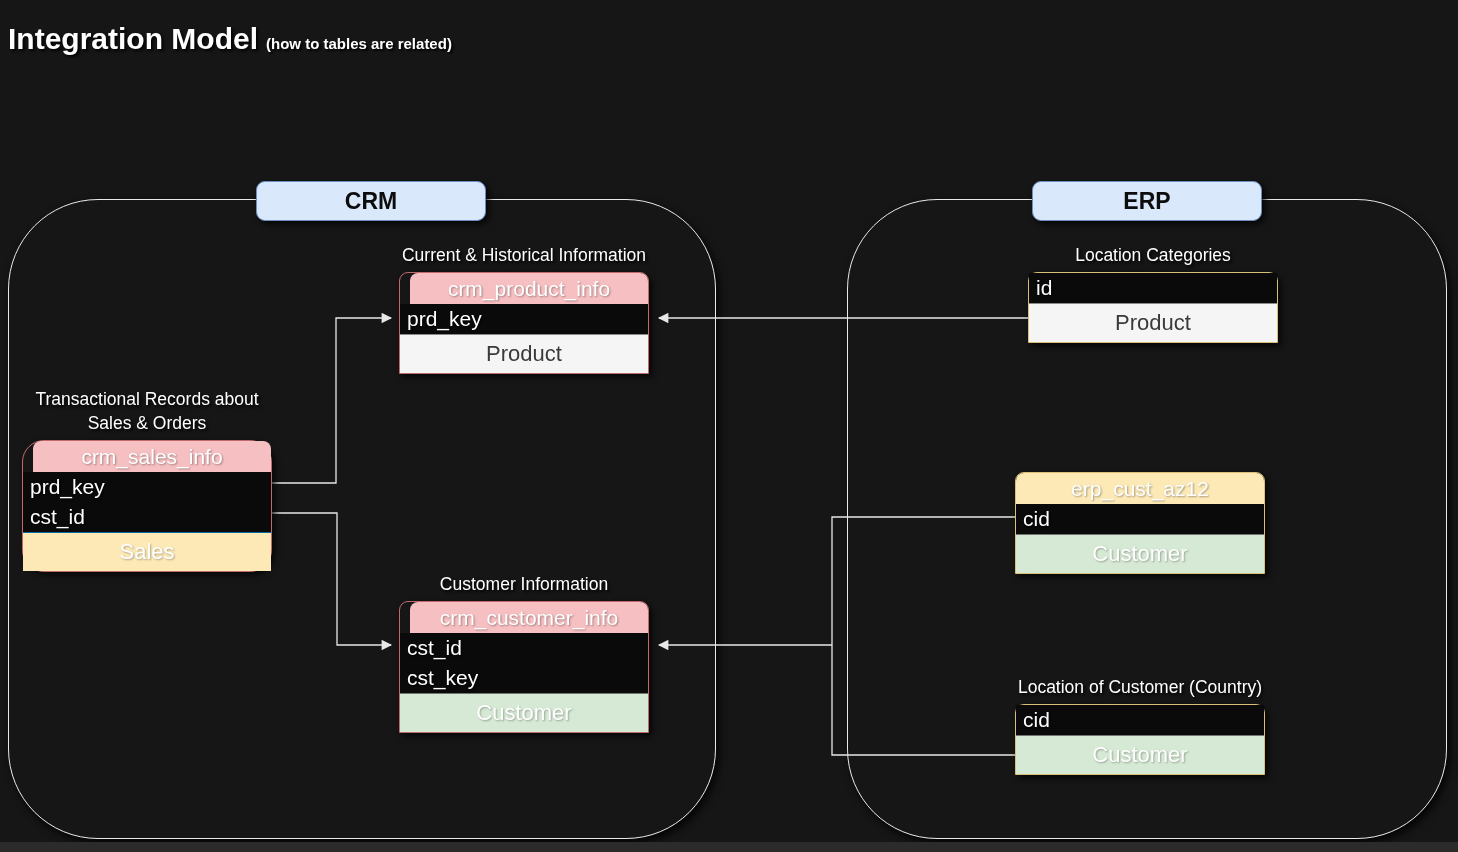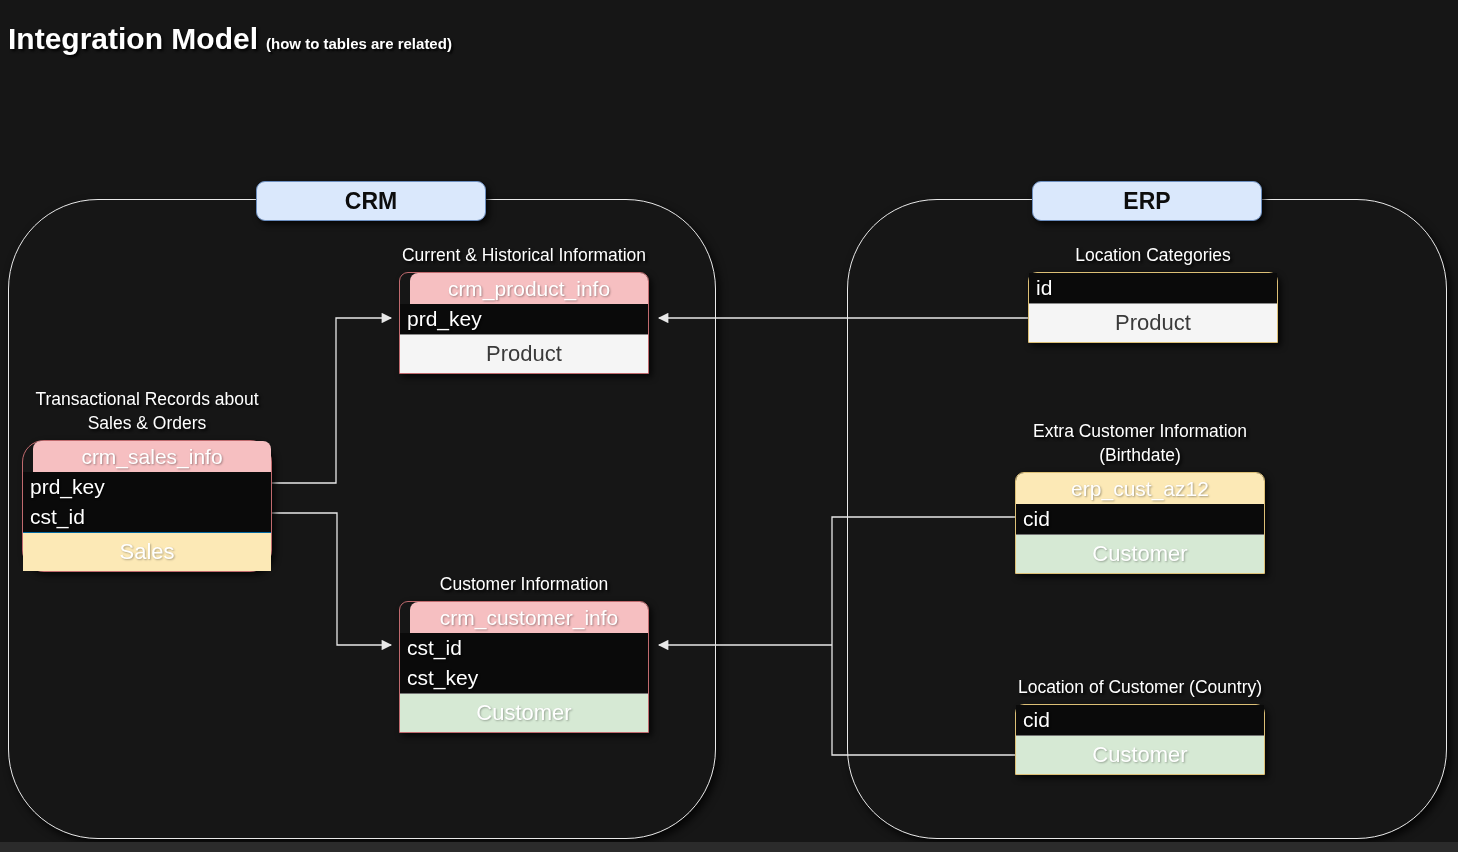--- a/index.html
+++ b/index.html
@@ -144,22 +144,20 @@
   <div class="tfoot f-green">Customer</div>
 </div>
 
 <div class="abs etable t-yellow pos-erp-px">
   <div class="caption">Location Categories</div>
   <div class="trow">id</div>
   <div class="tfoot f-white">Product</div>
 </div>
 
 <div class="abs etable t-yellow pos-erp-cust">
-  <div class="caption">Extra Customer Information
-(Birthdate)</div>
   <div class="thead">erp_cust_az12</div>
   <div class="trow">cid</div>
   <div class="tfoot f-green">Customer</div>
 </div>
 
 <div class="abs etable t-yellow pos-erp-loc">
   <div class="caption">Location of Customer (Country)</div>
   <div class="trow">cid</div>
   <div class="tfoot f-green">Customer</div>
 </div>

